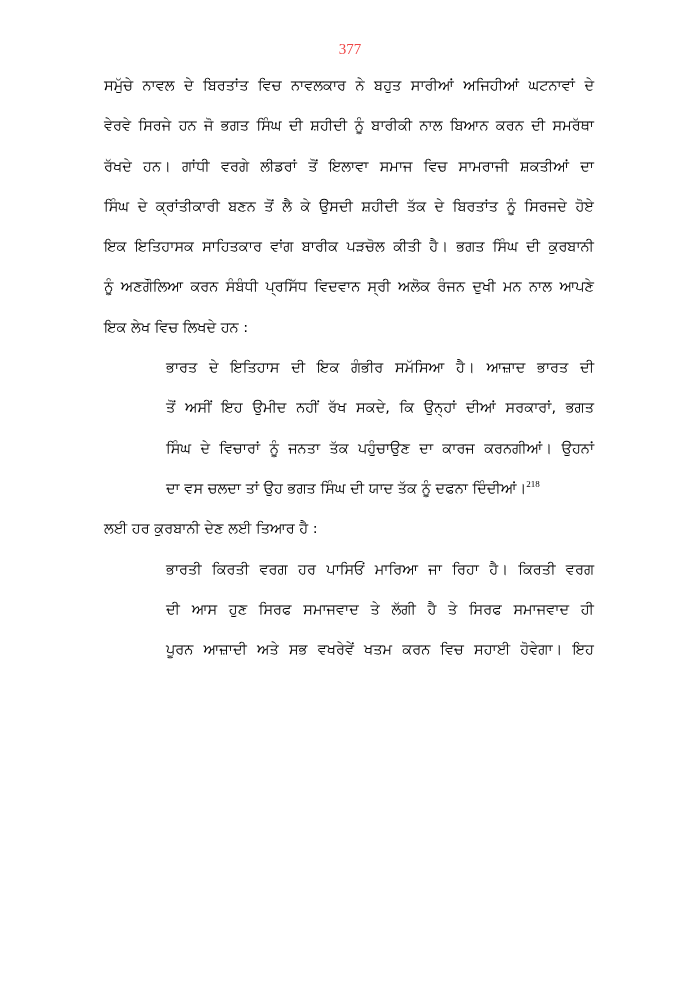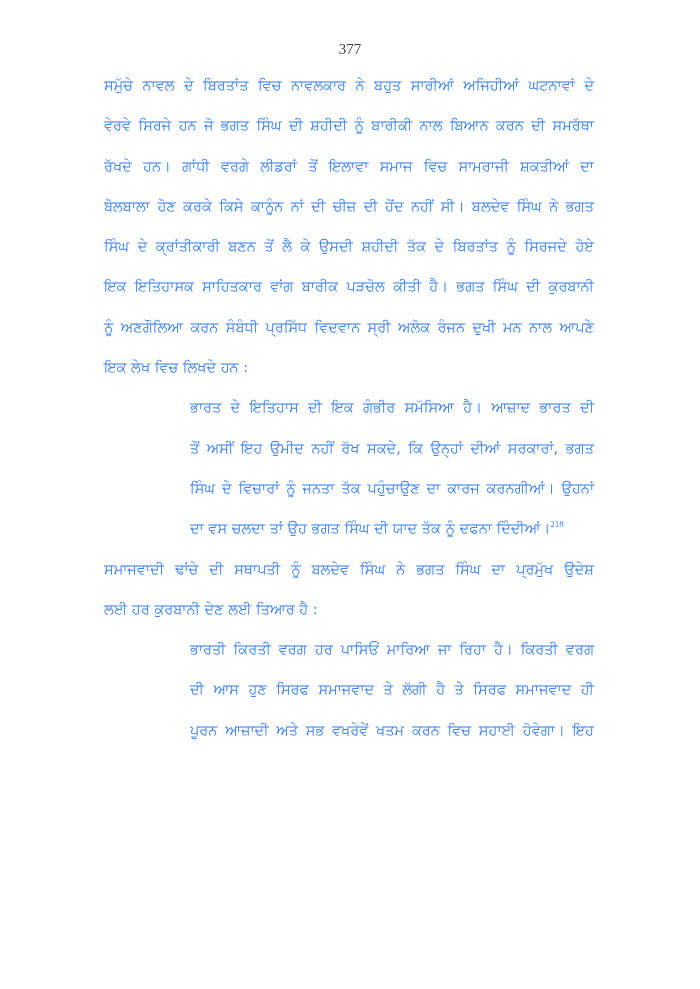--- a/index.html
+++ b/index.html
@@ -15,79 +15,77 @@
       color: #1a1a1a;
     }
     .page-number {
       position: absolute;
       top: 41px;
       left: 0;
       width: 700px;
       text-align: center;
       font-family: "Liberation Serif", "DejaVu Serif", serif;
       font-size: 15px;
-      color: #404040;
+      color: #ef4444;
     }
     .content {
       position: absolute;
       top: 68px;
       left: 104px;
       width: 490px;
       font-family: "DejaVu Sans", "Liberation Sans", sans-serif;
       font-size: 14.5px;
-      color: #3b82f6;
+      color: #000000;
     }
     .line {
       height: 40.3px;
       line-height: 34px;
       white-space: nowrap;
       text-align: justify;
       text-align-last: justify;
       display: block;
     }
     .line.last {
       text-align-last: left;
     }
     .quote .line {
-      margin-left: 86px;
+      margin-left: 62px;
     }
     sup {
       font-family: "Liberation Serif", "DejaVu Serif", serif;
       font-size: 9px;
       vertical-align: super;
       line-height: 0;
     }
   </style>
 </head>
 <body>
 
 <div class="page-number">377</div>
 
 <div class="content">
 
   <div class="paragraph">
     <span class="line">ਸਮੁੱਚੇ ਨਾਵਲ ਦੇ ਬਿਰਤਾਂਤ ਵਿਚ ਨਾਵਲਕਾਰ ਨੇ ਬਹੁਤ ਸਾਰੀਆਂ ਅਜਿਹੀਆਂ ਘਟਨਾਵਾਂ ਦੇ</span>
     <span class="line">ਵੇਰਵੇ ਸਿਰਜੇ ਹਨ ਜੋ ਭਗਤ ਸਿੰਘ ਦੀ ਸ਼ਹੀਦੀ ਨੂੰ ਬਾਰੀਕੀ ਨਾਲ ਬਿਆਨ ਕਰਨ ਦੀ ਸਮਰੱਥਾ</span>
     <span class="line">ਰੱਖਦੇ ਹਨ। ਗਾਂਧੀ ਵਰਗੇ ਲੀਡਰਾਂ ਤੋਂ ਇਲਾਵਾ ਸਮਾਜ ਵਿਚ ਸਾਮਰਾਜੀ ਸ਼ਕਤੀਆਂ ਦਾ</span>
-    <span class="line">ਬੋਲਬਾਲਾ ਹੋਣ ਕਰਕੇ ਕਿਸੇ ਕਾਨੂੰਨ ਨਾਂ ਦੀ ਚੀਜ਼ ਦੀ ਹੋਂਦ ਨਹੀਂ ਸੀ। ਬਲਦੇਵ ਸਿੰਘ ਨੇ ਭਗਤ</span>
     <span class="line">ਸਿੰਘ ਦੇ ਕ੍ਰਾਂਤੀਕਾਰੀ ਬਣਨ ਤੋਂ ਲੈ ਕੇ ਉਸਦੀ ਸ਼ਹੀਦੀ ਤੱਕ ਦੇ ਬਿਰਤਾਂਤ ਨੂੰ ਸਿਰਜਦੇ ਹੋਏ</span>
     <span class="line">ਇਕ ਇਤਿਹਾਸਕ ਸਾਹਿਤਕਾਰ ਵਾਂਗ ਬਾਰੀਕ ਪੜਚੋਲ ਕੀਤੀ ਹੈ। ਭਗਤ ਸਿੰਘ ਦੀ ਕੁਰਬਾਨੀ</span>
     <span class="line">ਨੂੰ ਅਣਗੌਲਿਆ ਕਰਨ ਸੰਬੰਧੀ ਪ੍ਰਸਿੱਧ ਵਿਦਵਾਨ ਸ੍ਰੀ ਅਲੋਕ ਰੰਜਨ ਦੁਖੀ ਮਨ ਨਾਲ ਆਪਣੇ</span>
     <span class="line last">ਇਕ ਲੇਖ ਵਿਚ ਲਿਖਦੇ ਹਨ :</span>
   </div>
 
   <div class="quote">
     <span class="line">ਭਾਰਤ ਦੇ ਇਤਿਹਾਸ ਦੀ ਇਕ ਗੰਭੀਰ ਸਮੱਸਿਆ ਹੈ। ਆਜ਼ਾਦ ਭਾਰਤ ਦੀ</span>
     <span class="line">ਤੋਂ ਅਸੀਂ ਇਹ ਉਮੀਦ ਨਹੀਂ ਰੱਖ ਸਕਦੇ, ਕਿ ਉਨ੍ਹਾਂ ਦੀਆਂ ਸਰਕਾਰਾਂ, ਭਗਤ</span>
     <span class="line">ਸਿੰਘ ਦੇ ਵਿਚਾਰਾਂ ਨੂੰ ਜਨਤਾ ਤੱਕ ਪਹੁੰਚਾਉਣ ਦਾ ਕਾਰਜ ਕਰਨਗੀਆਂ। ਉਹਨਾਂ</span>
     <span class="line last"><span>ਦਾ ਵਸ ਚਲਦਾ ਤਾਂ ਉਹ ਭਗਤ ਸਿੰਘ ਦੀ ਯਾਦ ਤੱਕ ਨੂੰ ਦਫਨਾ ਦਿੰਦੀਆਂ।</span><sup>218</sup></span>
   </div>
 
   <div class="paragraph">
-    <span class="line">ਸਮਾਜਵਾਦੀ ਢਾਂਚੇ ਦੀ ਸਥਾਪਤੀ ਨੂੰ ਬਲਦੇਵ ਸਿੰਘ ਨੇ ਭਗਤ ਸਿੰਘ ਦਾ ਪ੍ਰਮੁੱਖ ਉਦੇਸ਼</span>
     <span class="line last">ਲਈ ਹਰ ਕੁਰਬਾਨੀ ਦੇਣ ਲਈ ਤਿਆਰ ਹੈ :</span>
   </div>
 
   <div class="quote">
     <span class="line">ਭਾਰਤੀ ਕਿਰਤੀ ਵਰਗ ਹਰ ਪਾਸਿਓਂ ਮਾਰਿਆ ਜਾ ਰਿਹਾ ਹੈ। ਕਿਰਤੀ ਵਰਗ</span>
     <span class="line">ਦੀ ਆਸ ਹੁਣ ਸਿਰਫ ਸਮਾਜਵਾਦ ਤੇ ਲੱਗੀ ਹੈ ਤੇ ਸਿਰਫ ਸਮਾਜਵਾਦ ਹੀ</span>
     <span class="line">ਪੂਰਨ ਆਜ਼ਾਦੀ ਅਤੇ ਸਭ ਵਖਰੇਵੇਂ ਖਤਮ ਕਰਨ ਵਿਚ ਸਹਾਈ ਹੋਵੇਗਾ। ਇਹ</span>
   </div>
 
 </div>

